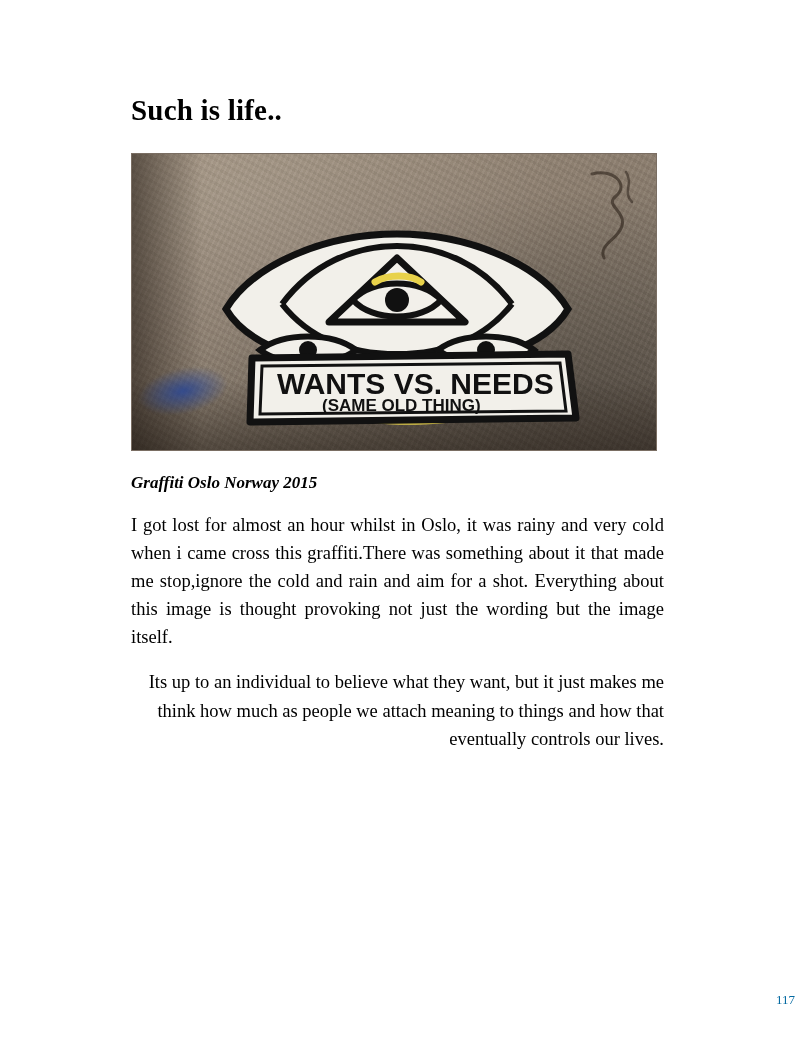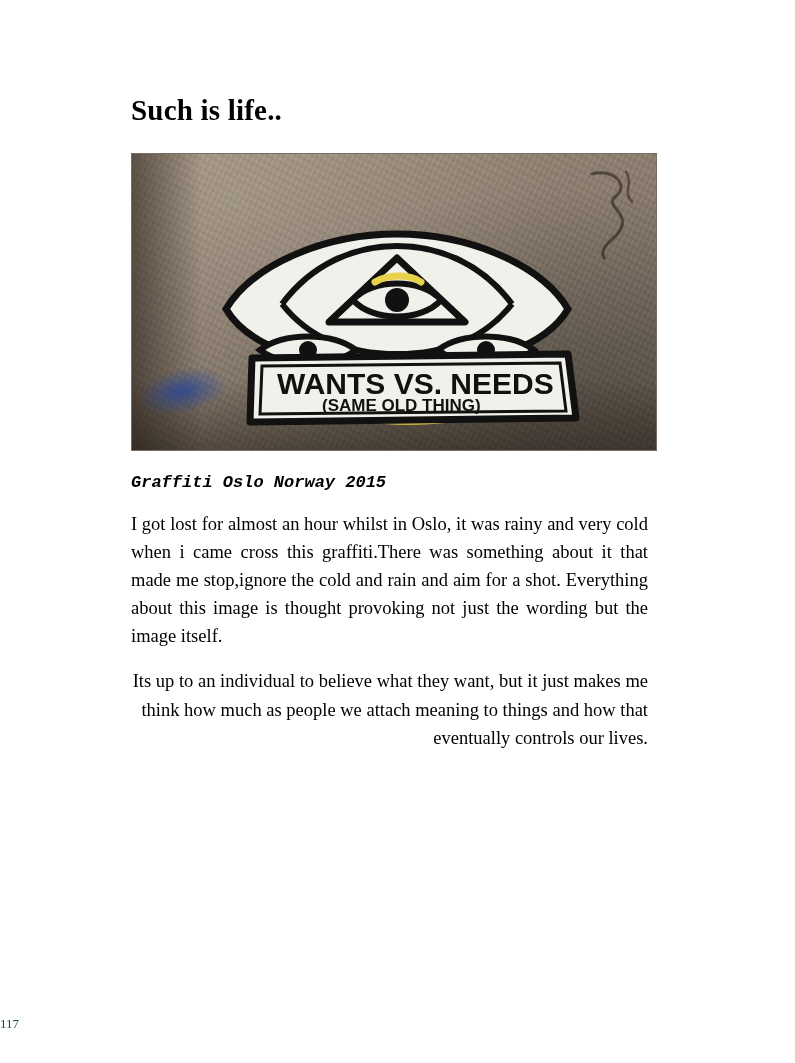--- a/index.html
+++ b/index.html
@@ -86,45 +86,45 @@
     opacity: 0.75;
   }
   .graffiti-svg {
     position: absolute;
     left: 0;
     top: 0;
     width: 526px;
     height: 298px;
   }
   .caption {
-    font-family: Liberation Mono, monospace;
+    font-family: Liberation Serif, serif;
     font-style: italic;
     font-weight: bold;
     font-size: 17px;
     margin: 0 0 18px 0;
   }
   p.body-text {
     font-family: "Liberation Serif", "DejaVu Serif", serif;
     font-size: 18.5px;
     line-height: 1.52;
-    margin: 0 16px 17px 0;
+    margin: 0 0 17px 0;
     text-align: justify;
   }
   p.body-text.last {
     text-align: right;
   }
   .page-number {
     position: absolute;
     left: 0;
     right: 0;
-    top: 1016px;
-    text-align: left;
+    top: 992px;
+    text-align: right;
     font-family: "Liberation Serif", "DejaVu Serif", serif;
     font-size: 13px;
-    color: #14532d;
+    color: #0369a1;
   }
 </style>
 </head>
 <body>
 
 <div class="page">
 
   <div class="content">
 
     <h1 class="page-title">Such is life..</h1>

